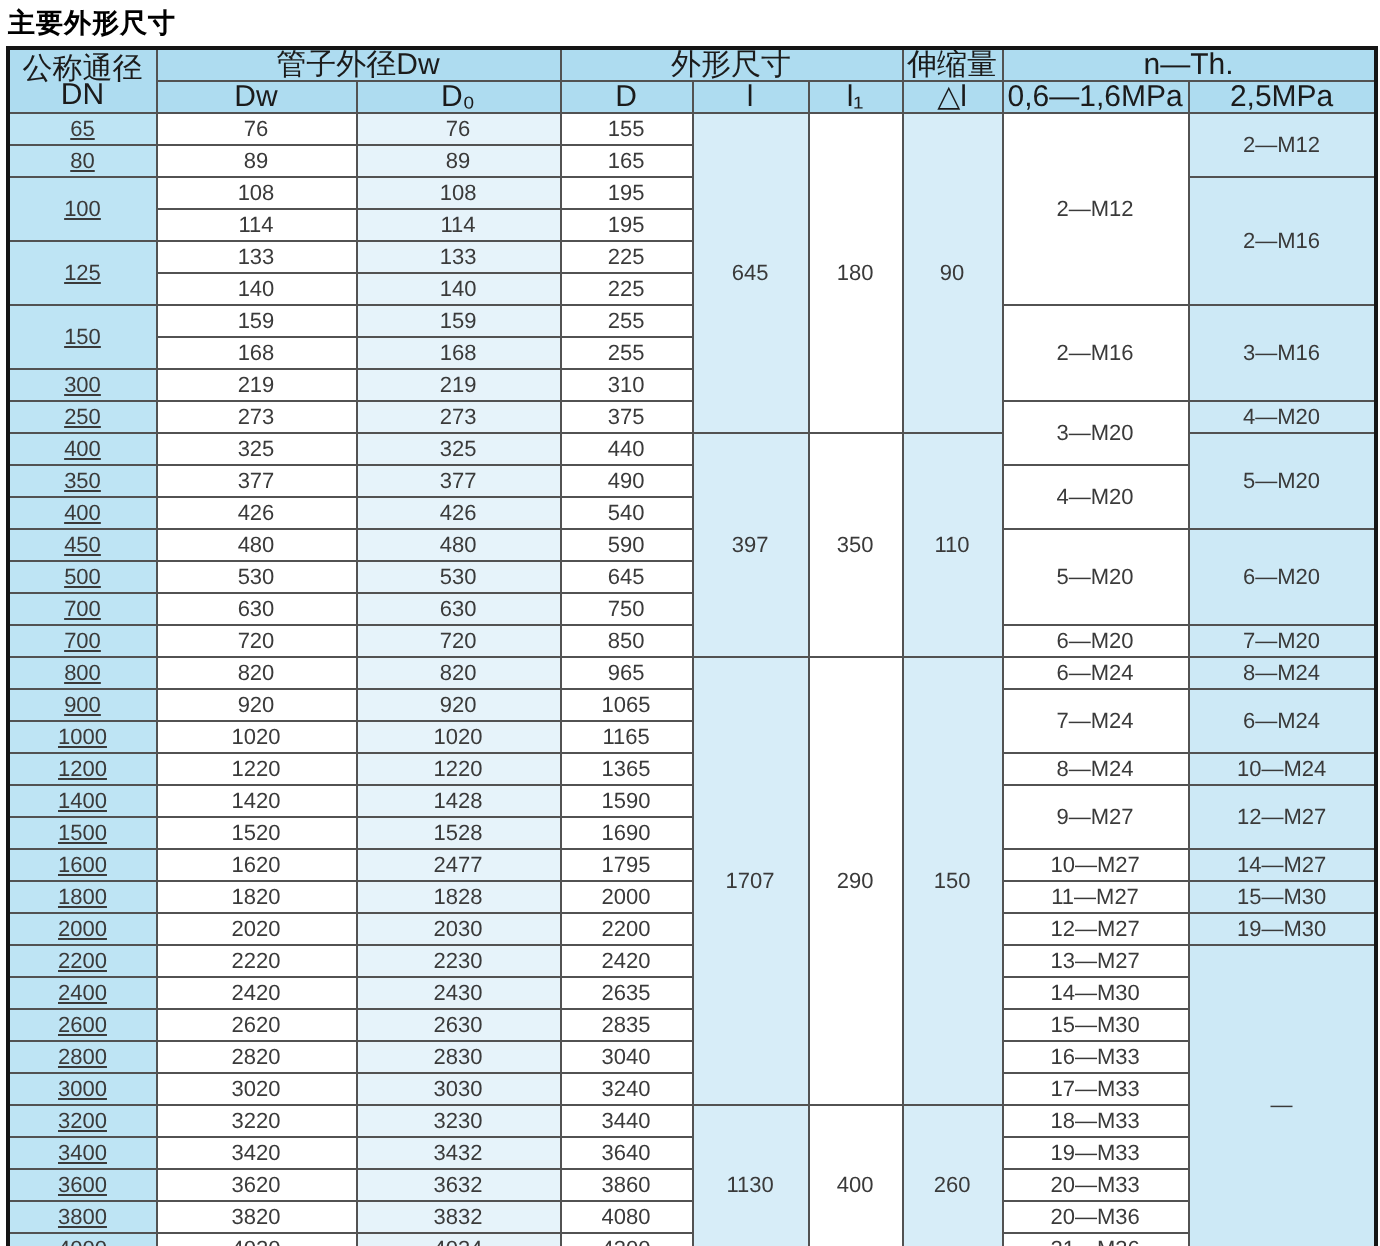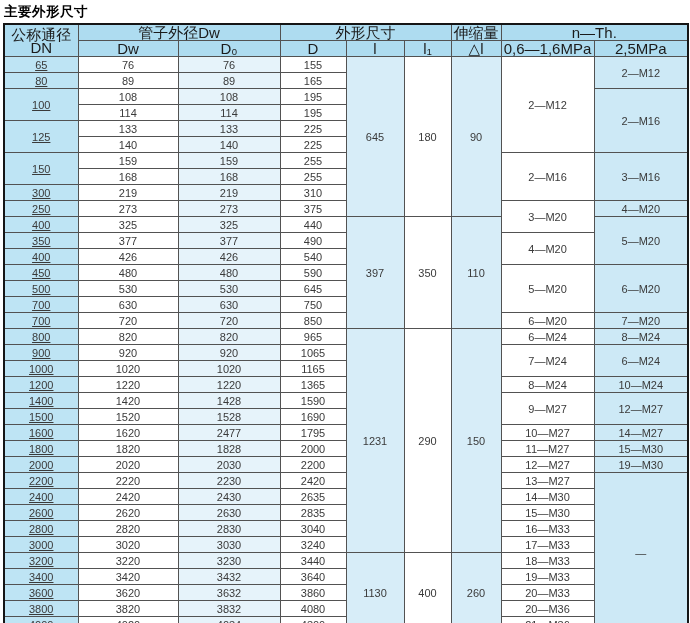--- a/index.html
+++ b/index.html
@@ -193,21 +193,21 @@
         <td class="c-d0">720</td>
         <td class="c-w">850</td>
         <td class="c-w">6—M20</td>
         <td class="c-25">7—M20</td>
       </tr>
       <tr>
         <td class="c-dn">800</td>
         <td class="c-w">820</td>
         <td class="c-d0">820</td>
         <td class="c-w">965</td>
-        <td rowspan="14" class="c-b">1231</td>
+        <td rowspan="14" class="c-b">1707</td>
         <td rowspan="14" class="c-w">290</td>
         <td rowspan="14" class="c-b">150</td>
         <td class="c-w">6—M24</td>
         <td class="c-25">8—M24</td>
       </tr>
       <tr>
         <td class="c-dn">900</td>
         <td class="c-w">920</td>
         <td class="c-d0">920</td>
         <td class="c-w">1065</td>

